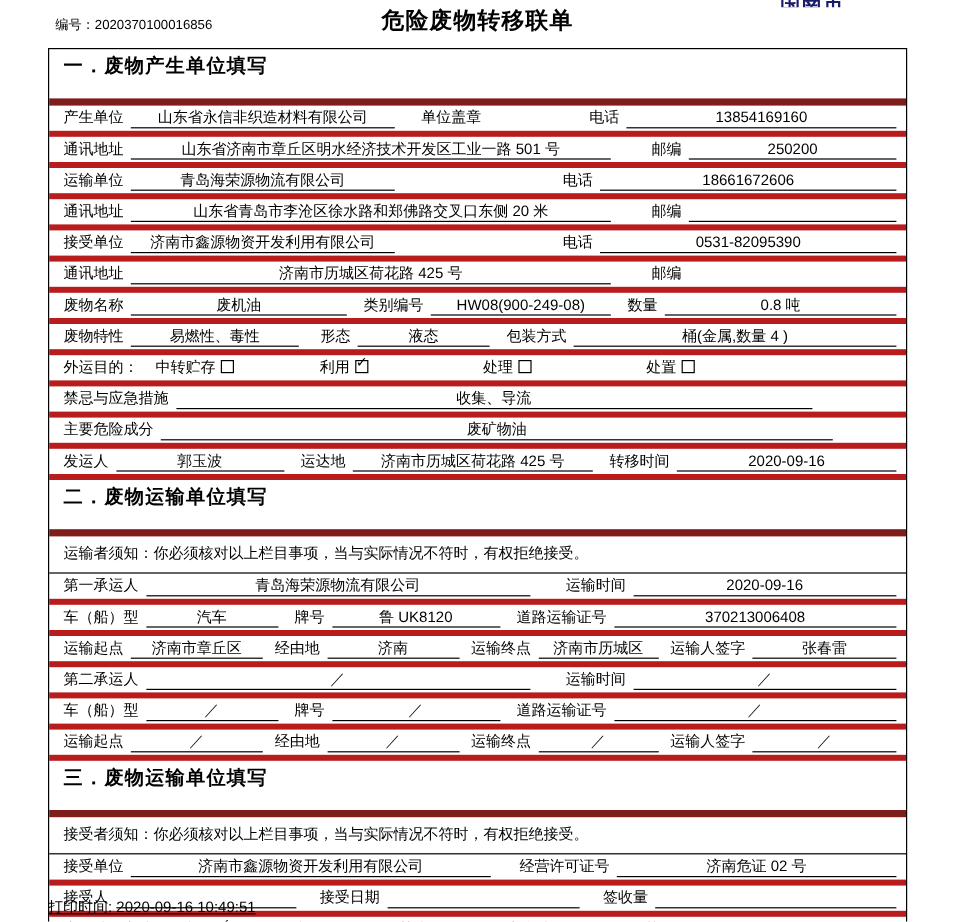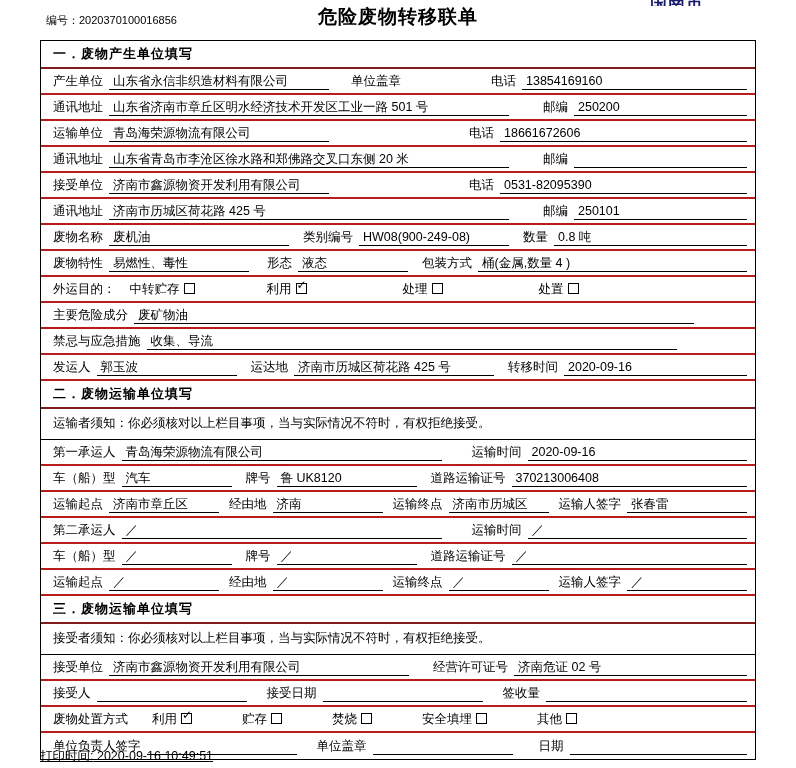--- a/index.html
+++ b/index.html
@@ -34,40 +34,41 @@
   }
 
   
   .frame{
     position:absolute;left:40px;top:40px;
     width:716px;
     border:1px solid #000;
     box-sizing:border-box;
   }
   .sec-head{
-    border-bottom:2px solid #7f1d1d;
+    border-bottom:6px solid #7f1d1d;
     font-weight:bold;
-    padding:4px 8px 4px 12px;
-    font-size:13px;
+    padding:4px 8px 16px 12px;
+    font-size:16px;
     letter-spacing:1px;
   }
   .row{
     display:flex;
     align-items:center;
-    border-bottom:2px solid #b91c1c;
+    border-bottom:5px solid #b91c1c;
     height:26px;
     padding:0 8px 0 12px;
     box-sizing:border-box;
     white-space:nowrap;
   }
   .row.last{border-bottom:none;}
   .lbl{flex:0 0 auto;padding-right:6px;}
   .val{
     flex:0 0 auto;
     border-bottom:1px solid #000;
+    text-align:center;
     padding:0 4px 1px 4px;
     height:17px;
     line-height:17px;
     box-sizing:border-box;
     overflow:hidden;
   }
   .gap{flex:0 0 auto;}
   .grow{flex:1 1 auto;}
   .notice{
     padding:0 12px;
@@ -157,21 +158,20 @@
       <span class="gap" style="width:140px"></span>
       <span class="lbl">电话</span>
       <span class="val grow">0531-82095390</span>
     </div>
 
     <div class="row">
       <span class="lbl">通讯地址</span>
       <span class="val" style="width:400px">济南市历城区荷花路 425 号</span>
       <span class="gap" style="width:34px"></span>
       <span class="lbl">邮编</span>
-      <span class="val grow">250101</span>
     </div>
 
     <div class="row">
       <span class="lbl">废物名称</span>
       <span class="val" style="width:180px">废机油</span>
       <span class="gap" style="width:14px"></span>
       <span class="lbl">类别编号</span>
       <span class="val" style="width:150px">HW08(900-249-08)</span>
       <span class="gap" style="width:14px"></span>
       <span class="lbl">数量</span>
@@ -203,27 +203,27 @@
       <span class="opt">
         <span>处理</span><span class="chk"></span>
       </span>
       <span class="gap" style="width:96px"></span>
       <span class="opt">
         <span>处置</span><span class="chk"></span>
       </span>
     </div>
 
     <div class="row">
+      <span class="lbl">禁忌与应急措施</span>
+      <span class="val" style="width:530px">收集、导流</span>
+    </div>
+
+    <div class="row">
       <span class="lbl">主要危险成分</span>
       <span class="val" style="width:560px">废矿物油</span>
-    </div>
-
-    <div class="row">
-      <span class="lbl">禁忌与应急措施</span>
-      <span class="val" style="width:530px">收集、导流</span>
     </div>
 
 
     <div class="row">
       <span class="lbl">发运人</span>
       <span class="val" style="width:140px">郭玉波</span>
       <span class="gap" style="width:14px"></span>
       <span class="lbl">运达地</span>
       <span class="val" style="width:200px">济南市历城区荷花路 425 号</span>
       <span class="gap" style="width:14px"></span>

